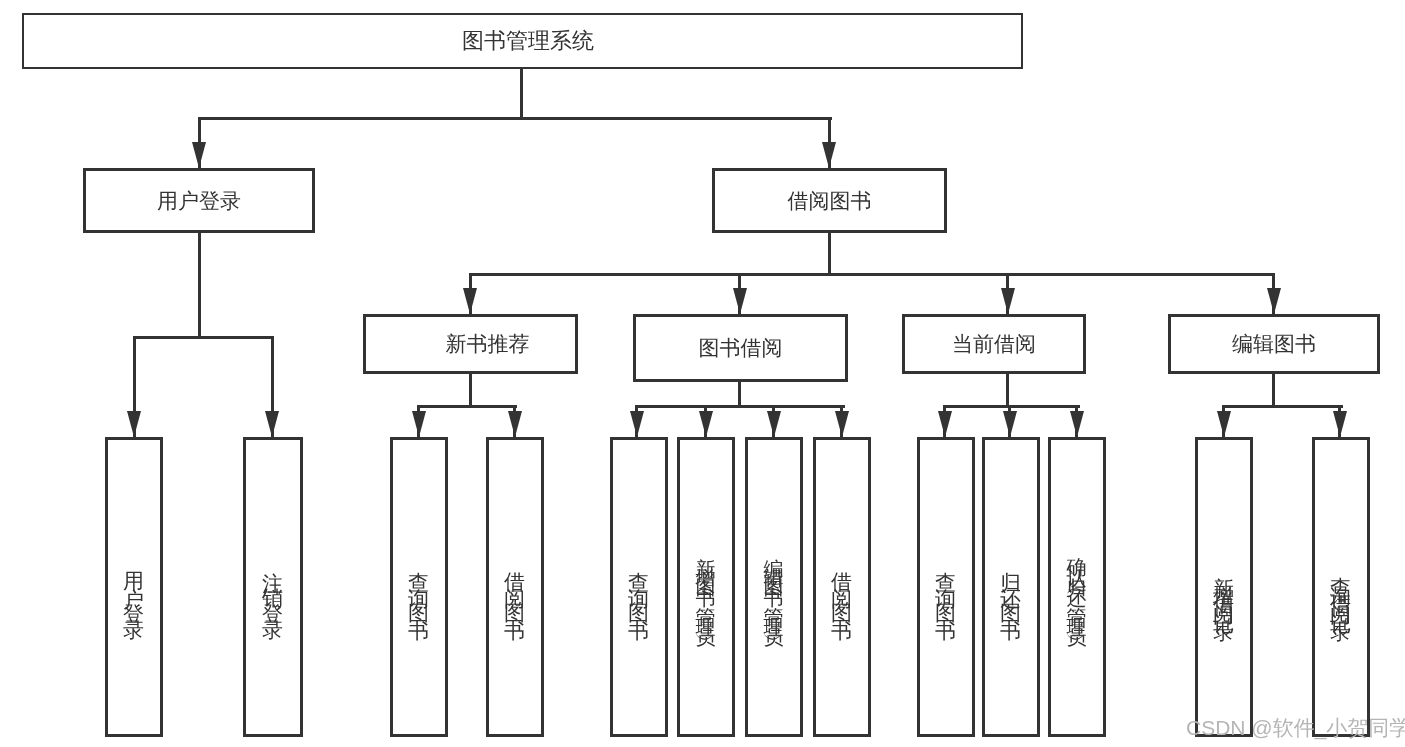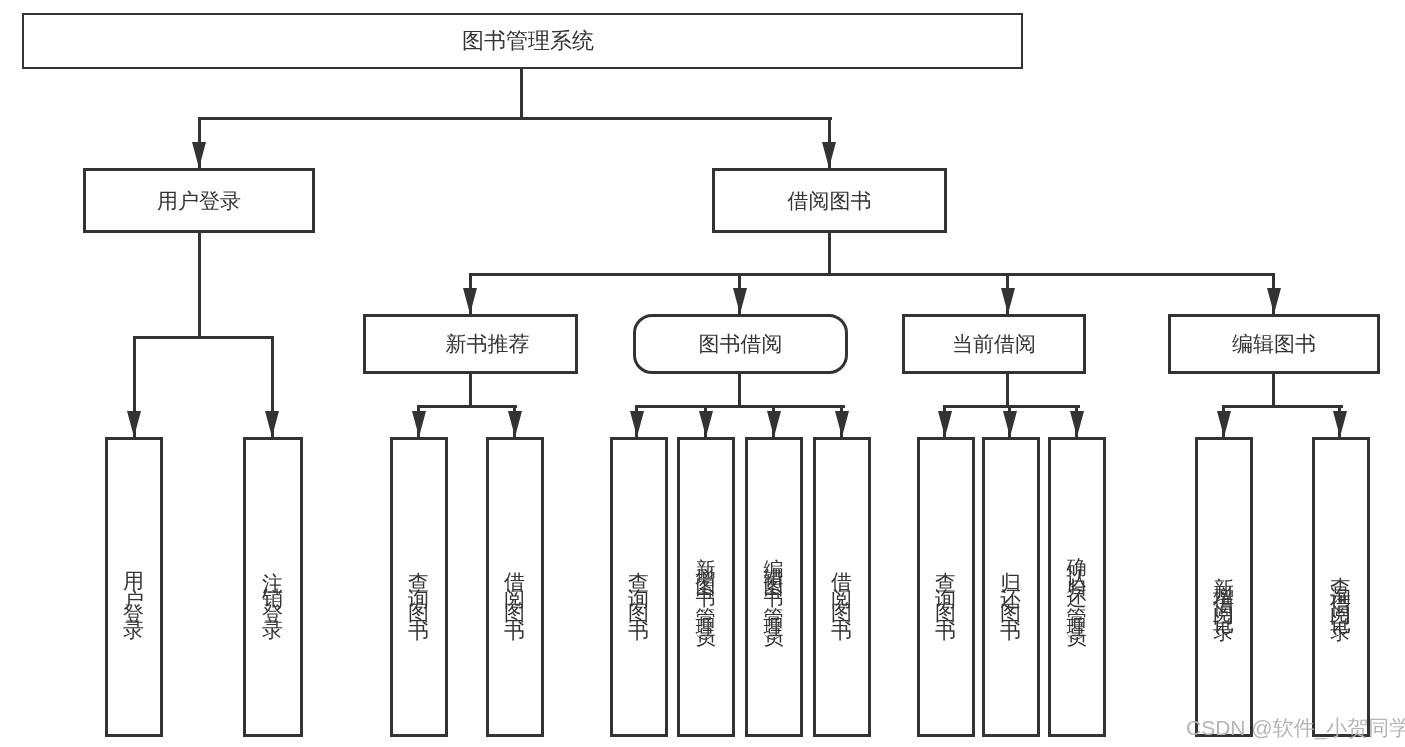--- a/index.html
+++ b/index.html
@@ -66,21 +66,21 @@
   </div>
 
   <div class="node" style="left:712px;top:168px;width:235px;height:65px;">
     <span>借阅图书</span>
   </div>
 
   <div class="node" style="left:363px;top:314px;width:215px;height:60px;padding-left:34px;">
     <span>新书推荐</span>
   </div>
 
-  <div class="node" style="left:633px;top:314px;width:215px;height:60px;border-radius:19px;">
+  <div class="node" style="left:633px;top:314px;width:215px;height:68px;">
     <span>图书借阅</span>
   </div>
 
   <div class="node" style="left:902px;top:314px;width:184px;height:60px;">
     <span>当前借阅</span>
   </div>
 
   <div class="node" style="left:1168px;top:314px;width:212px;height:60px;">
     <span>编辑图书</span>
   </div>

